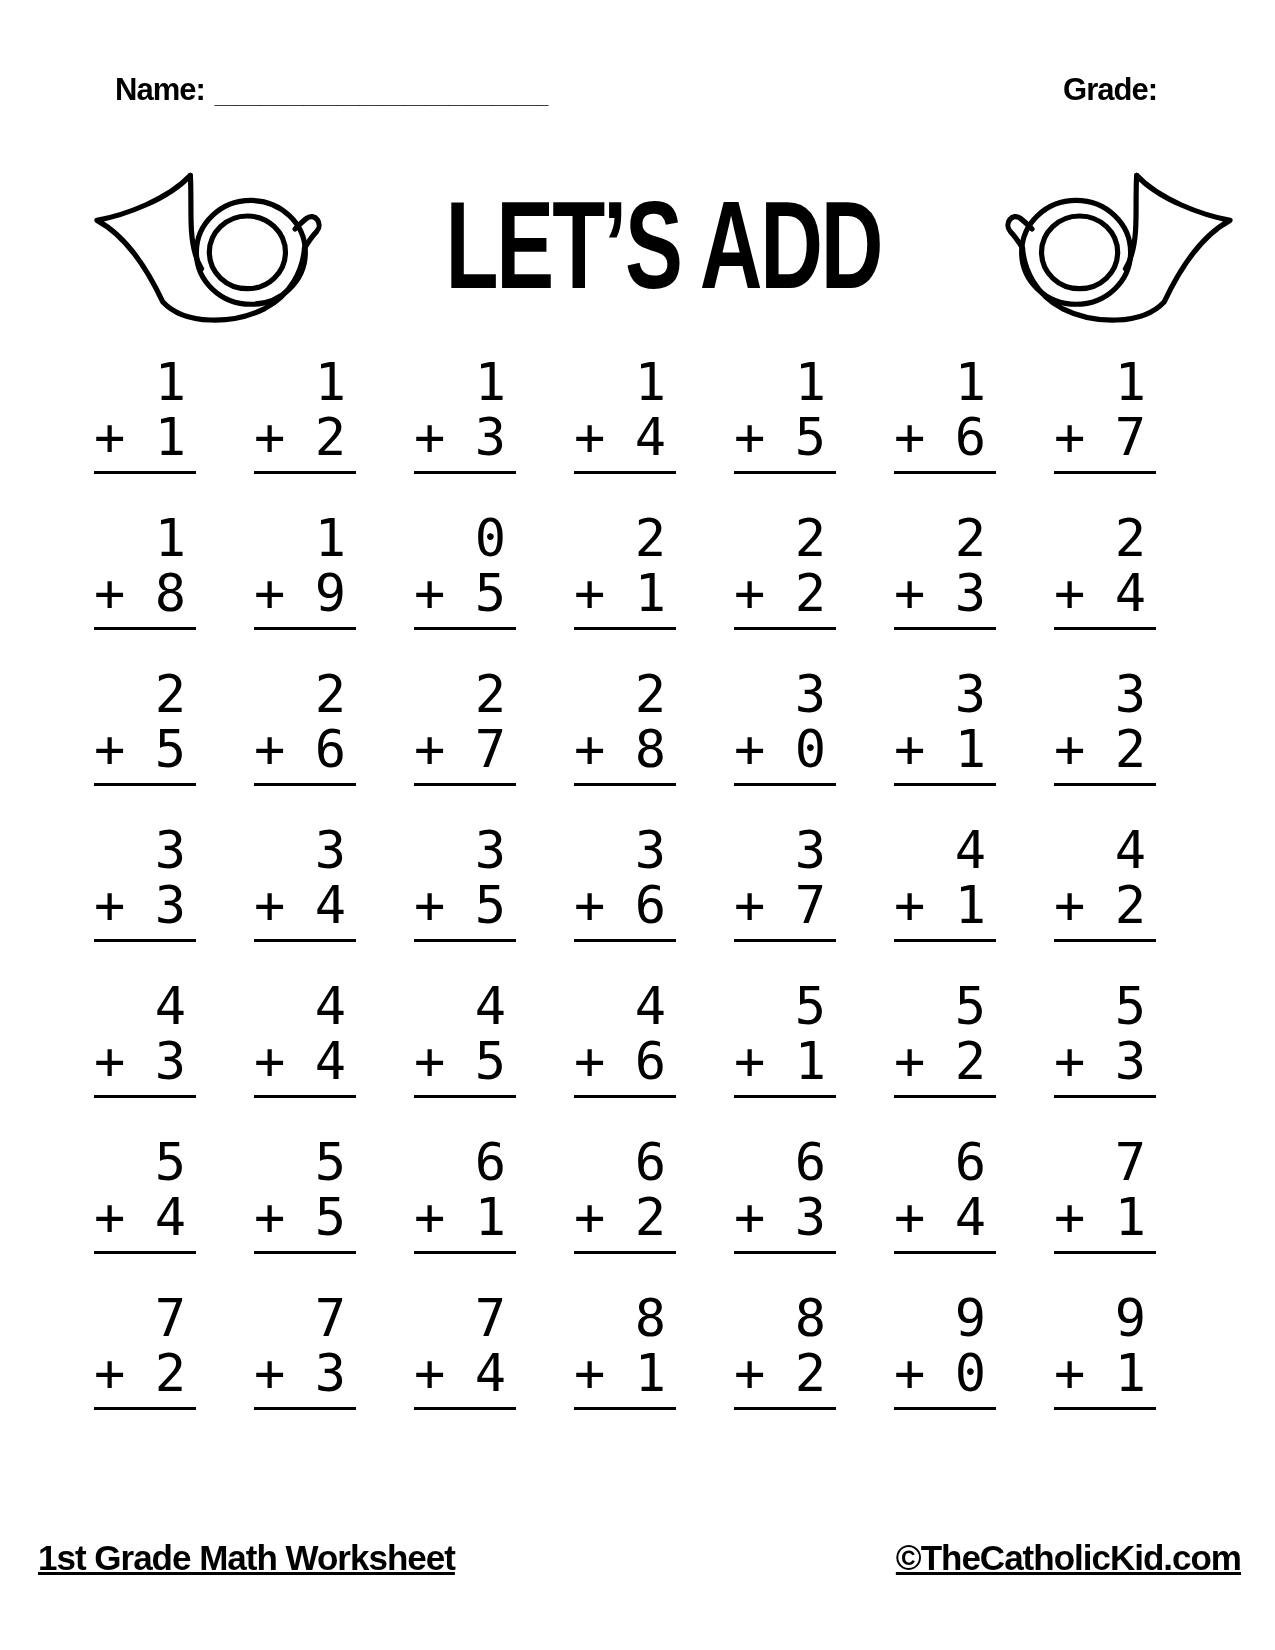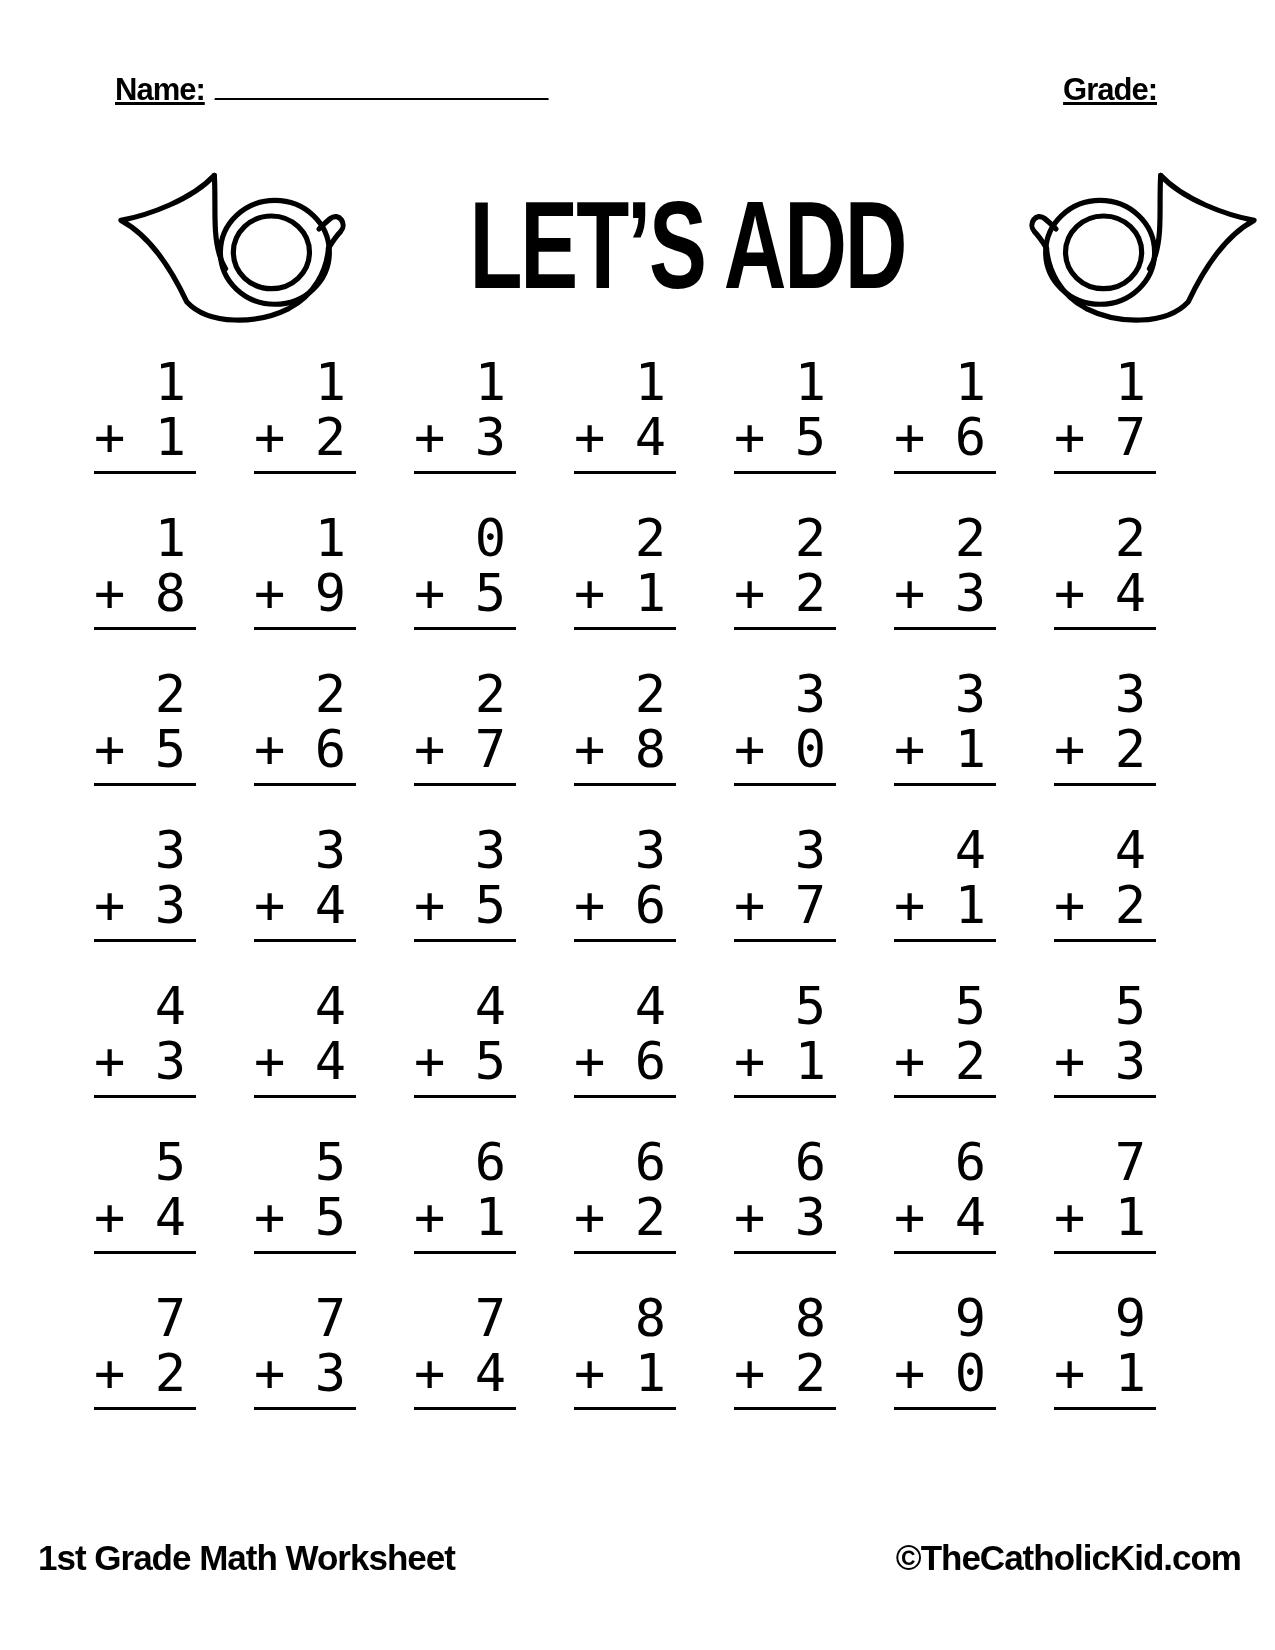--- a/index.html
+++ b/index.html
@@ -11,27 +11,27 @@
     color:#000;
     font-family:"Liberation Sans",sans-serif;
     overflow:hidden;
   }
 
   
   .hdr{
     position:absolute;top:72px;left:115px;right:118px;
     display:flex;justify-content:space-between;align-items:baseline;
   }
-  .hdr-group{display:flex;align-items:center;gap:10px;text-decoration:underline;}
+  .hdr-group{display:flex;align-items:flex-end;gap:10px;}
   .hdr-label{font-size:31px;font-weight:bold;letter-spacing:-1px;}
   .hdr-line{font-size:20px;font-weight:600;letter-spacing:0px;white-space:nowrap;}
 
   
   .title-row{
-    position:absolute;top:160px;left:108px;right:108px;height:170px;
+    position:absolute;top:160px;left:84px;right:108px;height:170px;
     display:flex;align-items:center;justify-content:space-between;text-align:right;
   }
   .horn{width:268px;height:160px;flex:0 0 auto;}
   .horn path,.horn ellipse{fill:none;stroke:#000;stroke-width:6;stroke-linecap:round;stroke-linejoin:round;}
   .horn-right{transform:scaleX(-1);}
   .title{
     font-size:124px;font-weight:bold;letter-spacing:-3px;white-space:nowrap;
     transform:scaleX(0.70);
   }
 
@@ -46,21 +46,21 @@
   .prob-top{text-align:right;padding-right:10px;}
   .prob-bottom{
     display:flex;justify-content:space-between;align-items:flex-end;
     padding-right:10px;margin-top:3px;white-space:nowrap;
   }
   .answer-line{border-top:3px solid #000;margin-top:8px;width:100%;}
 
   
   .footer{
     position:absolute;left:38px;right:34px;top:1538px;
-    display:flex;justify-content:space-between;align-items:flex-start;
+    display:flex;justify-content:space-between;align-items:flex-start;text-decoration:underline;
   }
   .footer-text{font-size:35px;font-weight:bold;letter-spacing:-1px;}
 </style>
 </head>
 <body>
 
 <div class="page">
 
   <div class="hdr">
     <div class="hdr-group">

